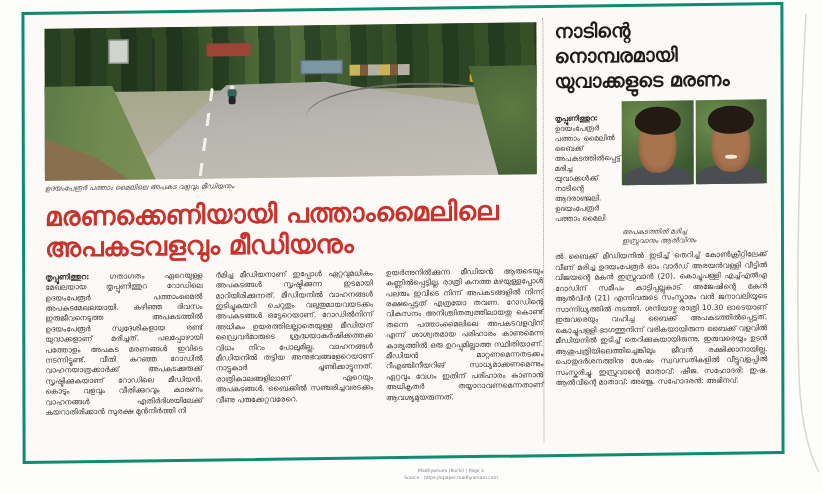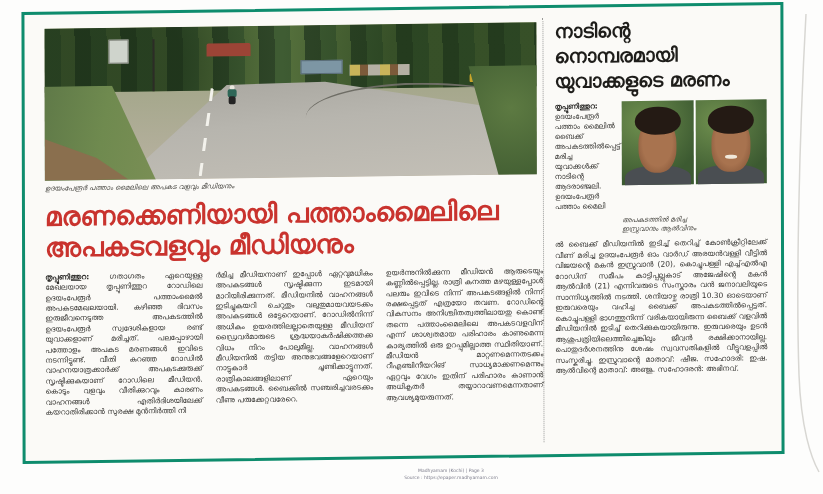--- a/index.html
+++ b/index.html
@@ -63,21 +63,21 @@
   .cols{display:flex;gap:13px;margin-top:10px;}
   .col{flex:1;font-size:7.55px;line-height:1.38;text-align:justify;color:#343330;}
   .dateline{font-weight:bold;color:#1f1e1c;}
   
   .sep{position:absolute;left:518px;top:10px;bottom:12px;width:0;border-left:1px dotted #9a9a98;}
   
   .side-article{position:absolute;left:530px;top:12px;width:212px;}
   .side-headline{font-size:19.5px;font-weight:bold;color:#1e1d1a;line-height:1.28;letter-spacing:-.2px;}
   .side-headline span{display:block;}
   .side-row{display:flex;gap:7px;margin-top:7px;}
-  .side-intro{width:60px;font-size:7.4px;line-height:1.36;text-align:justify;color:#343330;}
+  .side-intro{width:60px;font-size:7.4px;line-height:1.36;text-align:justify;color:#343330;margin-top:12px;}
   .faces-photo{width:145px;height:84px;display:flex;gap:2px;background:#fff;}
   .face-box{flex:1;position:relative;overflow:hidden;
     background:radial-gradient(circle at 28% 25%,#6f8f4e,#3c5a31 75%);}
   .face-box .shoulders{position:absolute;bottom:-8%;left:50%;transform:translateX(-50%);width:92%;height:30%;background:#4a4e52;border-radius:45% 45% 0 0;}
   .face-box .face{position:absolute;left:50%;top:20%;width:54%;height:66%;transform:translateX(-50%);
     background:radial-gradient(ellipse at 50% 45%,#a8734f 0 55%,#8a5a3c 85%);
     border-radius:46% 46% 42% 42%;}
   .face-box .hair{position:absolute;left:50%;top:7%;width:64%;height:34%;transform:translateX(-50%);
     background:#241a14;border-radius:50% 50% 45% 45%;}
   .face-box .smile{position:absolute;left:50%;top:66%;width:16%;height:5%;transform:translateX(-50%);background:#f0e8da;border-radius:40%;}

